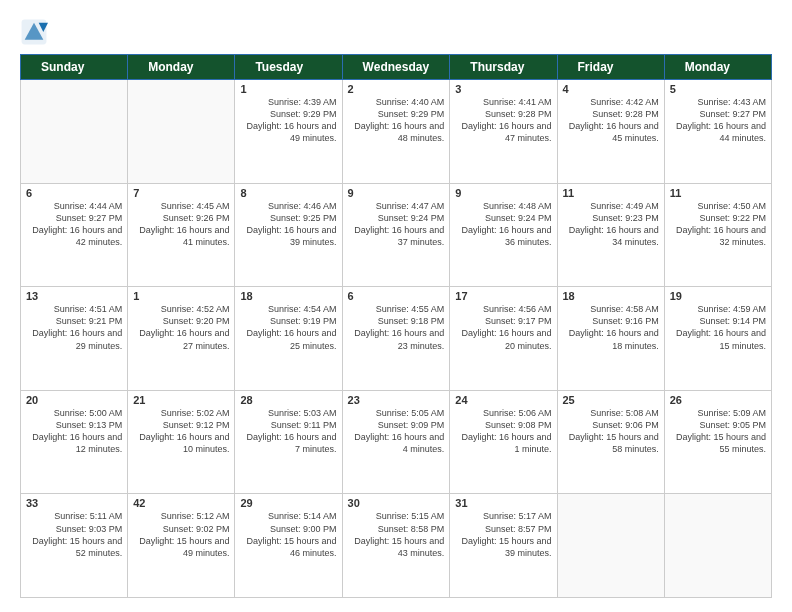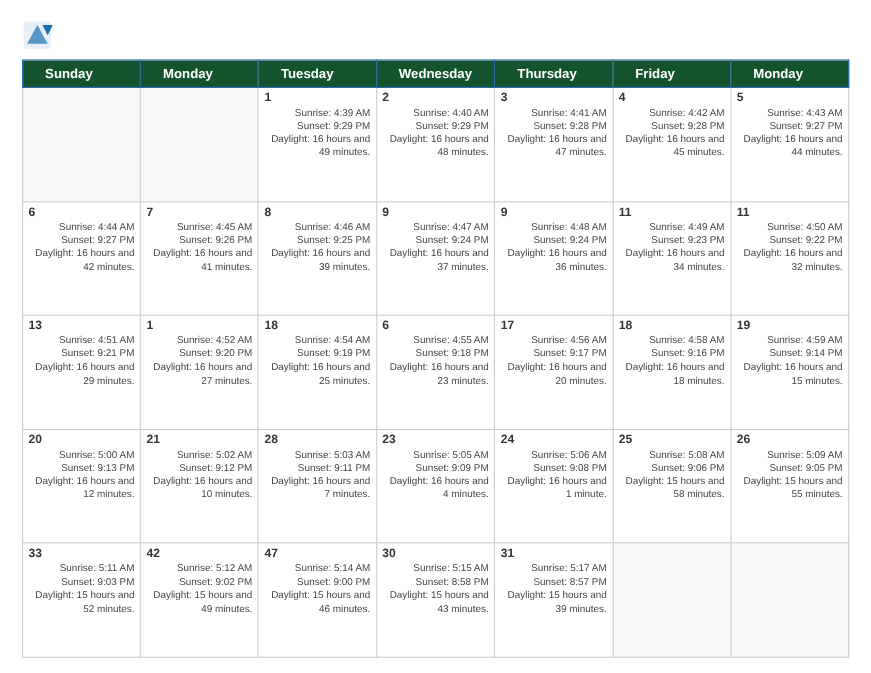--- a/index.html
+++ b/index.html
@@ -250,21 +250,21 @@
         <tr>
           <td>
             <span class="day-number">33</span>
             <div class="day-info">Sunrise: 5:11 AM<br>Sunset: 9:03 PM<br>Daylight: 15 hours and 52 minutes.</div>
           </td>
           <td>
             <span class="day-number">42</span>
             <div class="day-info">Sunrise: 5:12 AM<br>Sunset: 9:02 PM<br>Daylight: 15 hours and 49 minutes.</div>
           </td>
           <td>
-            <span class="day-number">47</span>
+            <span class="day-number">29</span>
             <div class="day-info">Sunrise: 5:14 AM<br>Sunset: 9:00 PM<br>Daylight: 15 hours and 46 minutes.</div>
           </td>
           <td>
             <span class="day-number">30</span>
             <div class="day-info">Sunrise: 5:15 AM<br>Sunset: 8:58 PM<br>Daylight: 15 hours and 43 minutes.</div>
           </td>
           <td>
             <span class="day-number">31</span>
             <div class="day-info">Sunrise: 5:17 AM<br>Sunset: 8:57 PM<br>Daylight: 15 hours and 39 minutes.</div>
           </td>

